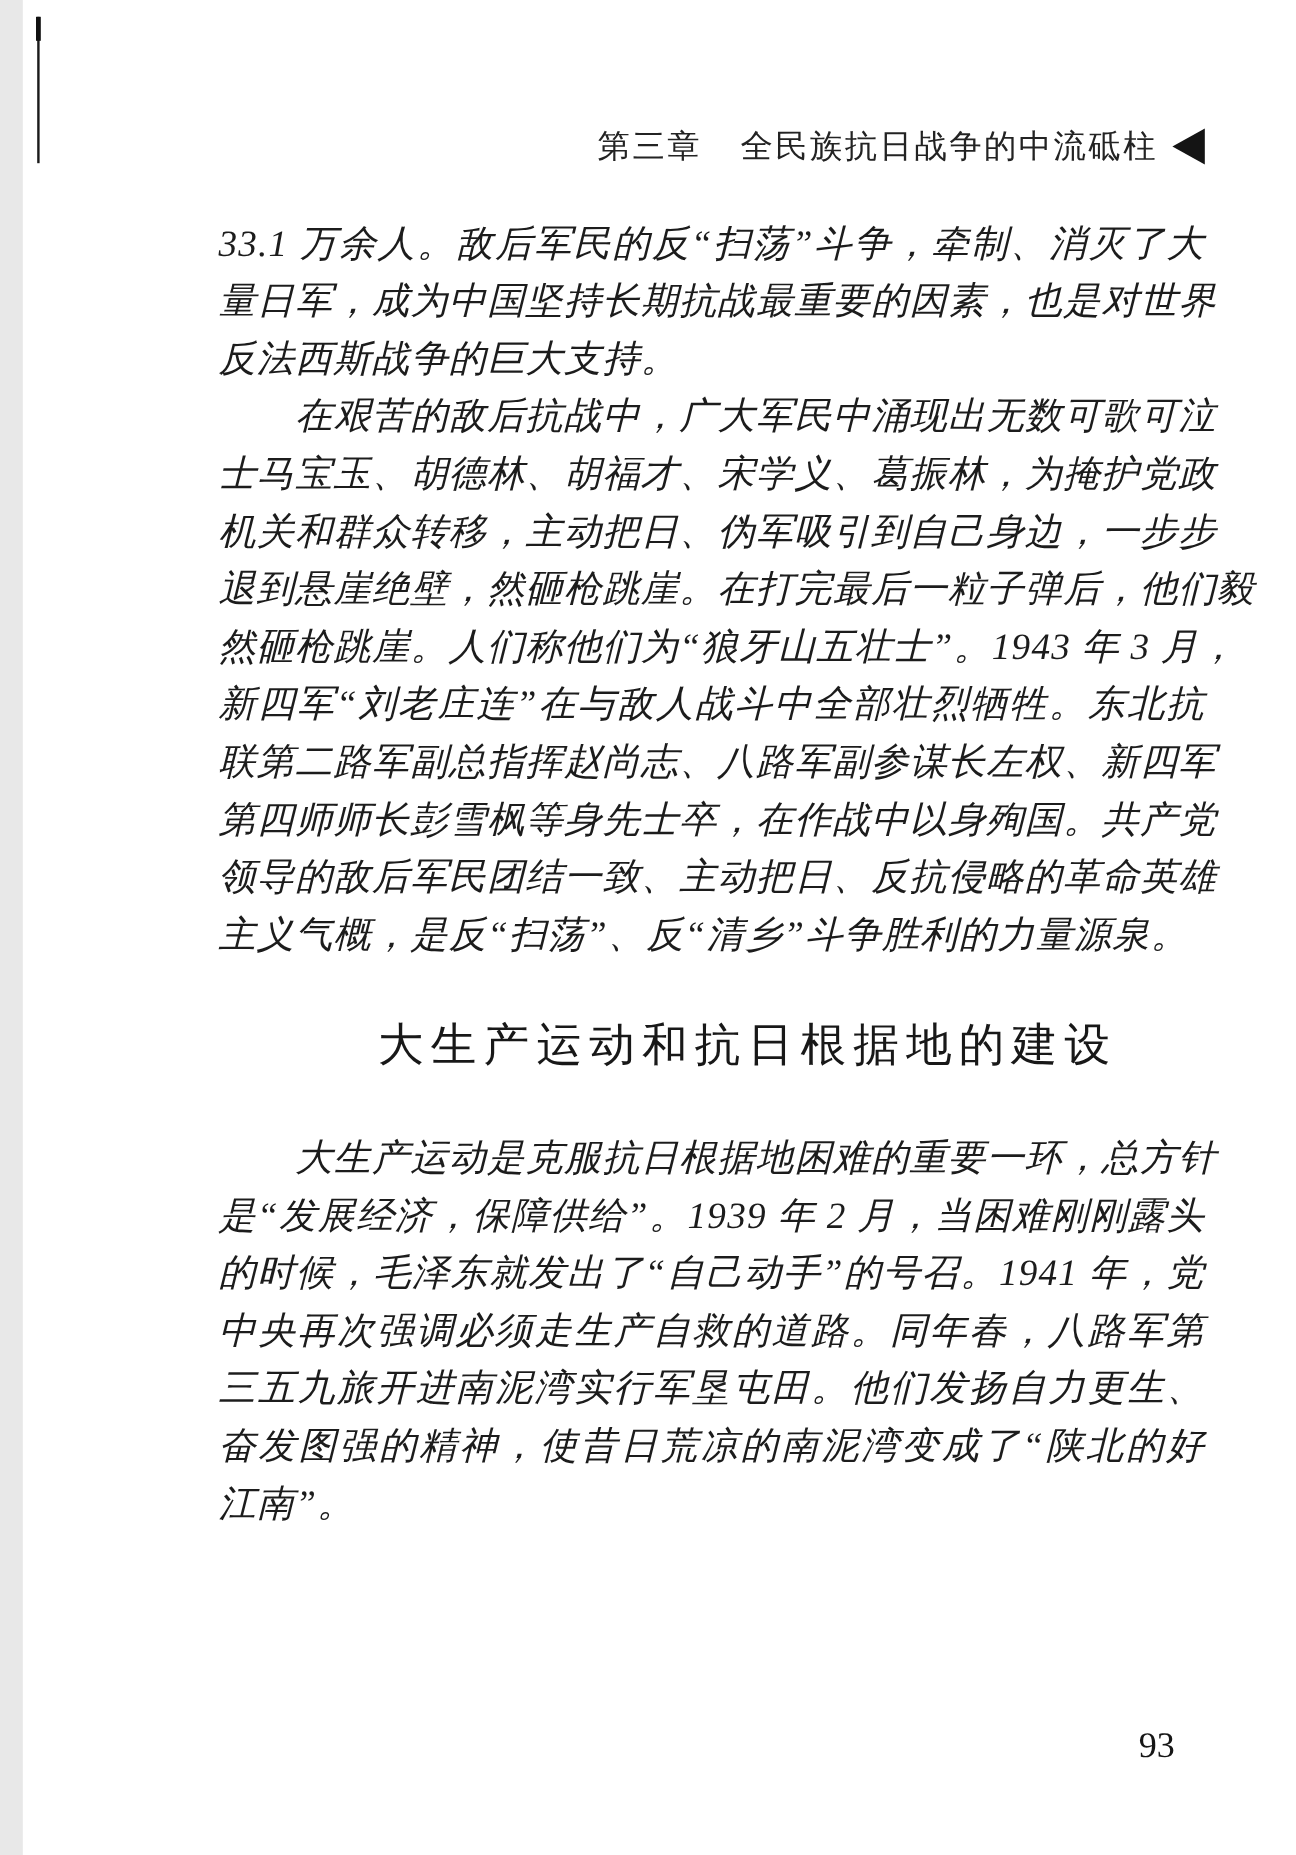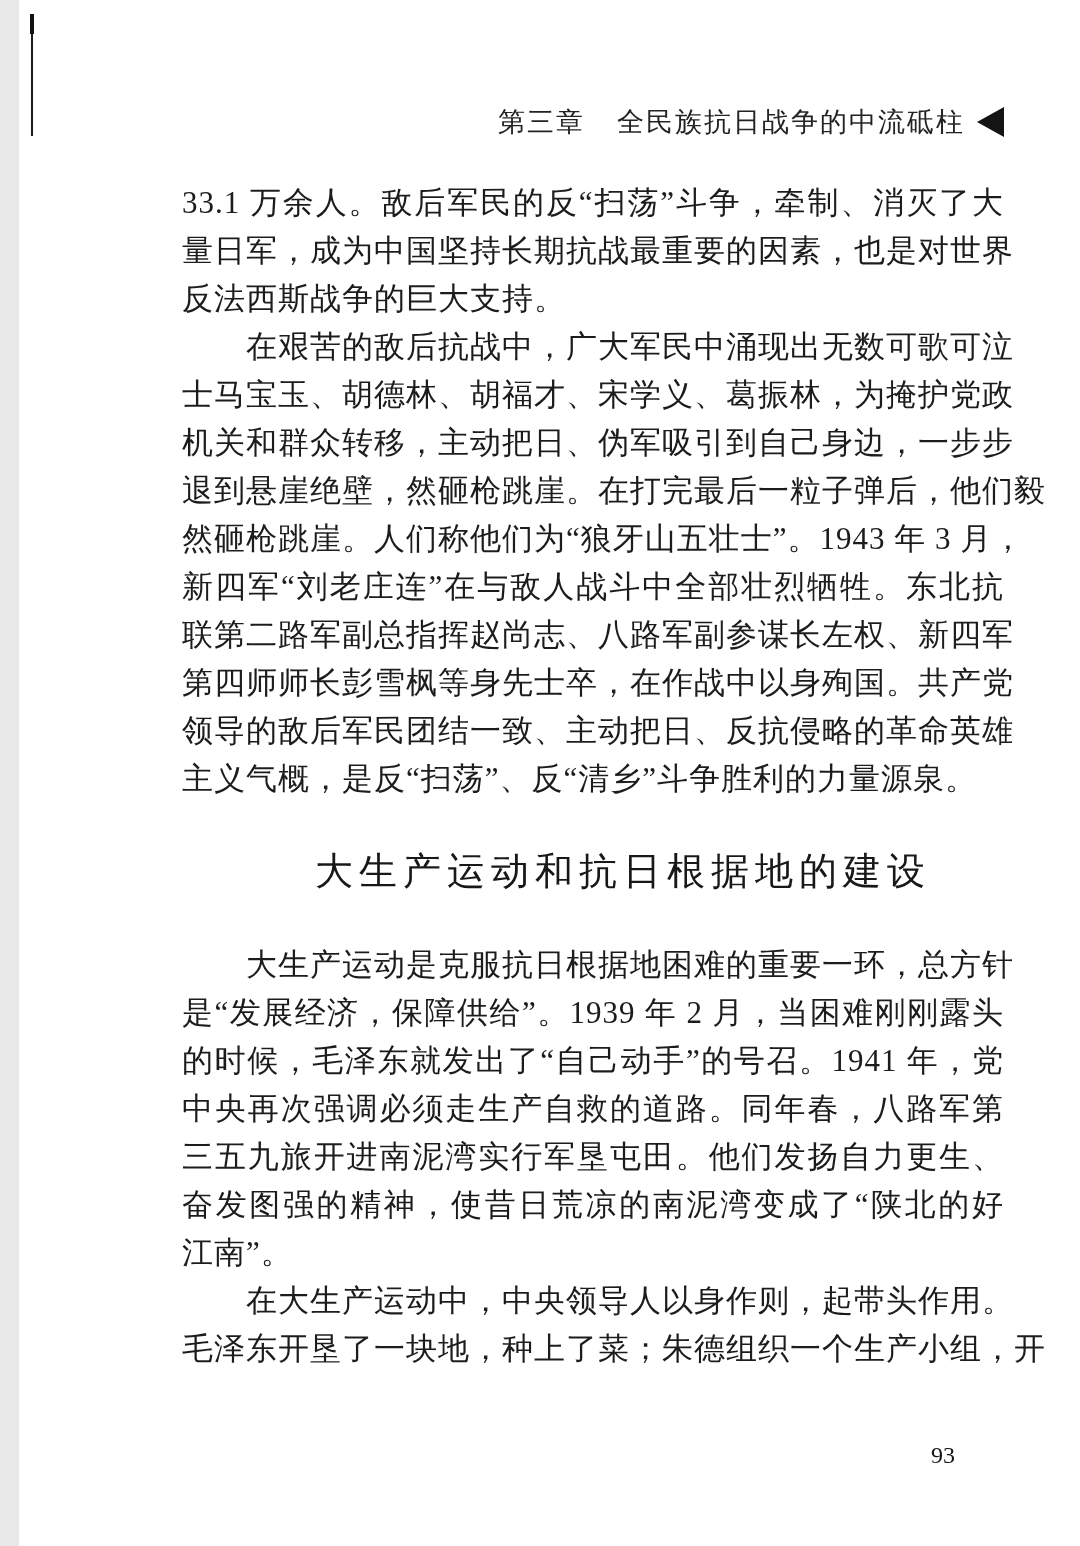--- a/index.html
+++ b/index.html
@@ -65,20 +65,21 @@
 
   
   .text-content {
     position: absolute;
     left: 163px;
     top: 179px;
     width: 822px;
   }
   .paragraph {
     margin: 0;
+    font-style: italic;
   }
   .line {
     font-size: 31px;
     line-height: 48px;
     letter-spacing: 1px;
     text-align: justify;
     text-align-last: justify;
     white-space: nowrap;
   }
   .line.last {
@@ -97,22 +98,22 @@
     line-height: 56px;
     letter-spacing: 6px;
     font-weight: 500;
     color: #181818;
     text-align: center;
   }
 
   .page-number {
     position: absolute;
     top: 1437px;
-    right: 144px;
-    font-size: 24px;
+    right: 120px;
+    font-size: 30px;
     line-height: 36px;
     color: #161616;
     font-family: "Liberation Serif", "DejaVu Serif", serif;
   }
 </style>
 </head>
 <body>
 
 <div class="page">
 
@@ -146,21 +147,17 @@
       <div class="section-heading">大生产运动和抗日根据地的建设</div>
       <div class="paragraph">
         <div class="line indent">大生产运动是克服抗日根据地困难的重要一环，总方针</div>
         <div class="line">是“发展经济，保障供给”。1939 年 2 月，当困难刚刚露头</div>
         <div class="line">的时候，毛泽东就发出了“自己动手”的号召。1941 年，党</div>
         <div class="line">中央再次强调必须走生产自救的道路。同年春，八路军第</div>
         <div class="line">三五九旅开进南泥湾实行军垦屯田。他们发扬自力更生、</div>
         <div class="line">奋发图强的精神，使昔日荒凉的南泥湾变成了“陕北的好</div>
         <div class="line last">江南”。</div>
       </div>
-      <div class="paragraph">
-        <div class="line indent">在大生产运动中，中央领导人以身作则，起带头作用。</div>
-        <div class="line last">毛泽东开垦了一块地，种上了菜；朱德组织一个生产小组，开</div>
-      </div>
     </div>
 
   <div class="page-number">93</div>
 
 </div>
 
 </body></html>

